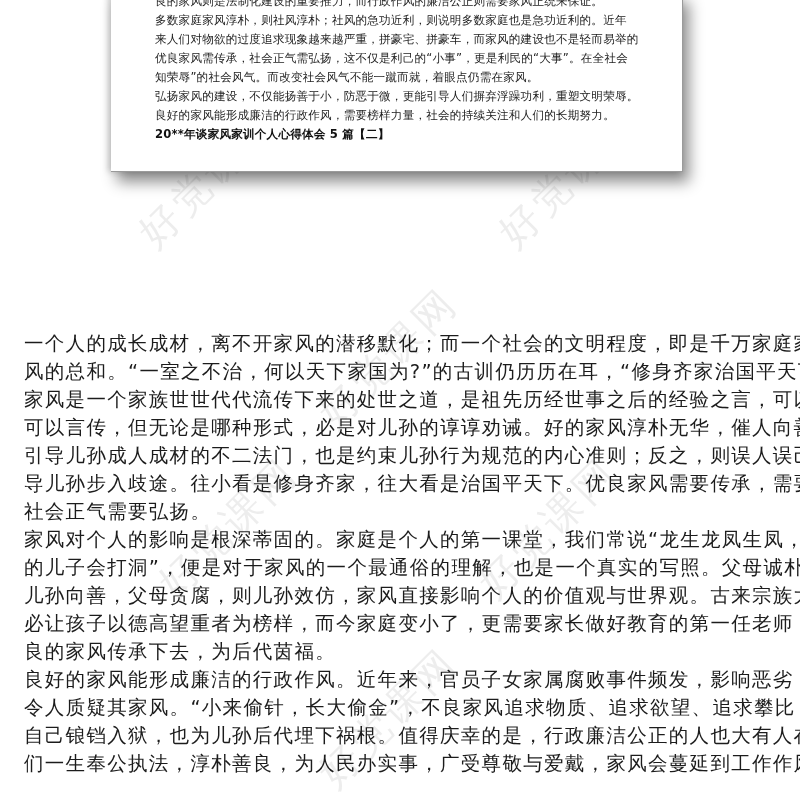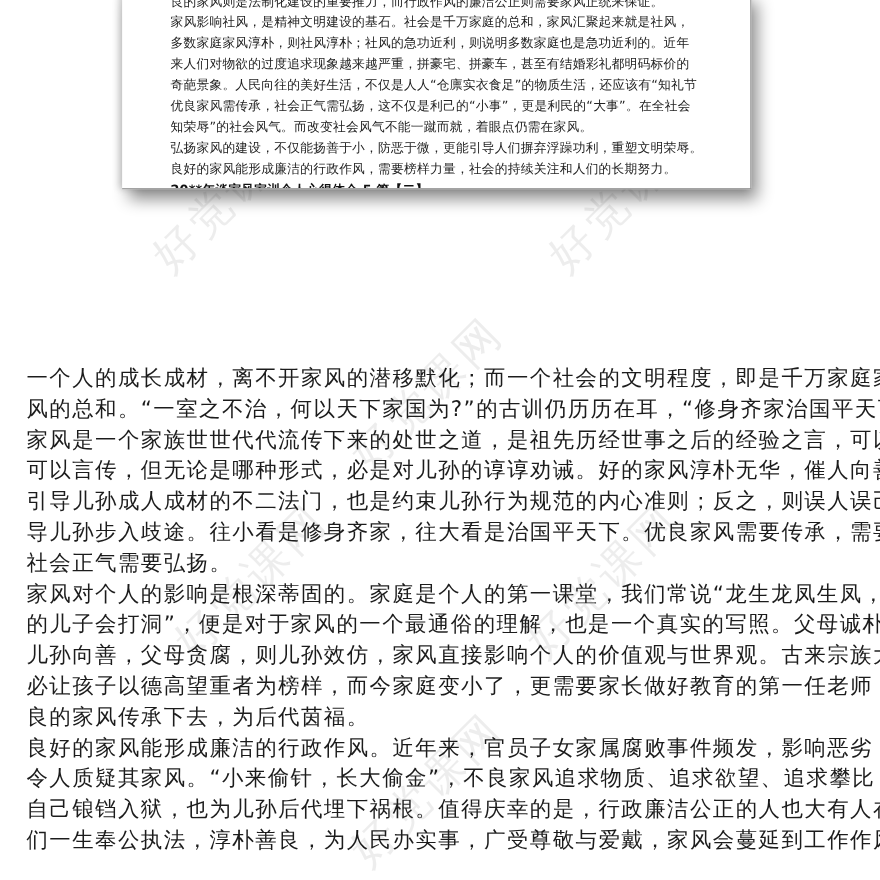--- a/index.html
+++ b/index.html
@@ -82,24 +82,22 @@
 <div class="watermark" style="left:120px; top:150px;">好党课网</div>
 <div class="watermark" style="left:480px; top:150px;">好党课网</div>
 <div class="watermark" style="left:300px; top:330px;">好党课网</div>
 <div class="watermark" style="left:140px; top:500px;">好党课网</div>
 <div class="watermark" style="left:460px; top:500px;">好党课网</div>
 <div class="watermark" style="left:300px; top:690px;">好党课网</div>
 
 <div class="doc-card">
   <div class="card-lines">
     <div class="card-line">良的家风则是法制化建设的重要推力，而行政作风的廉洁公正则需要家风正统来保证。</div>
-    <div class="card-line">家风影响社风，是精神文明建设的基石。社会是千万家庭的总和，家风汇聚起来就是社风，</div>
     <div class="card-line">多数家庭家风淳朴，则社风淳朴；社风的急功近利，则说明多数家庭也是急功近利的。近年</div>
-    <div class="card-line">来人们对物欲的过度追求现象越来越严重，拼豪宅、拼豪车，甚至有结婚彩礼都明码标价的</div>
-    <div class="card-line">奇葩景象。人民向往的美好生活，不仅是人人“仓廪实衣食足”的物质生活，还应该有“知礼节</div>
+    <div class="card-line">来人们对物欲的过度追求现象越来越严重，拼豪宅、拼豪车，而家风的建设也不是轻而易举的</div>
     <div class="card-line">优良家风需传承，社会正气需弘扬，这不仅是利己的“小事”，更是利民的“大事”。在全社会</div>
     <div class="card-line">知荣辱”的社会风气。而改变社会风气不能一蹴而就，着眼点仍需在家风。</div>
     <div class="card-line">弘扬家风的建设，不仅能扬善于小，防恶于微，更能引导人们摒弃浮躁功利，重塑文明荣辱。</div>
     <div class="card-line">良好的家风能形成廉洁的行政作风，需要榜样力量，社会的持续关注和人们的长期努力。</div>
     <div class="card-line heading">20**年谈家风家训个人心得体会 5 篇【二】</div>
   </div>
 </div>
 
 <div class="article">
   <div class="body-line">一个人的成长成材，离不开家风的潜移默化；而一个社会的文明程度，即是千万家庭家教家</div>

